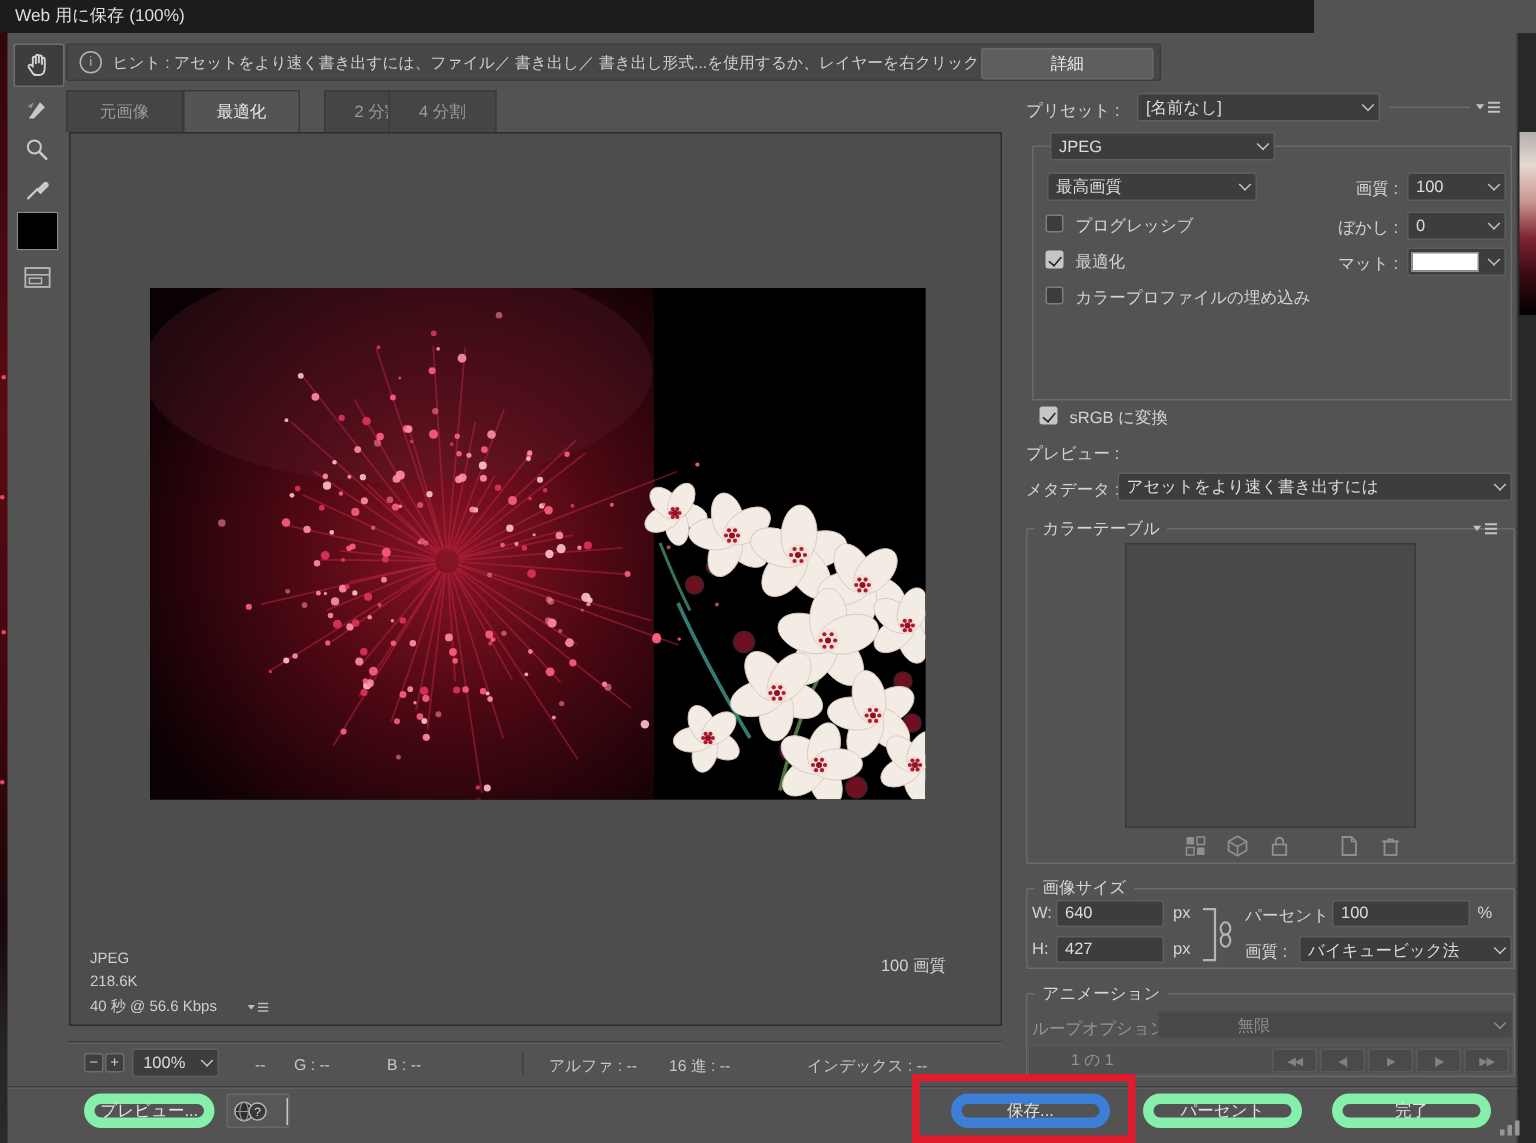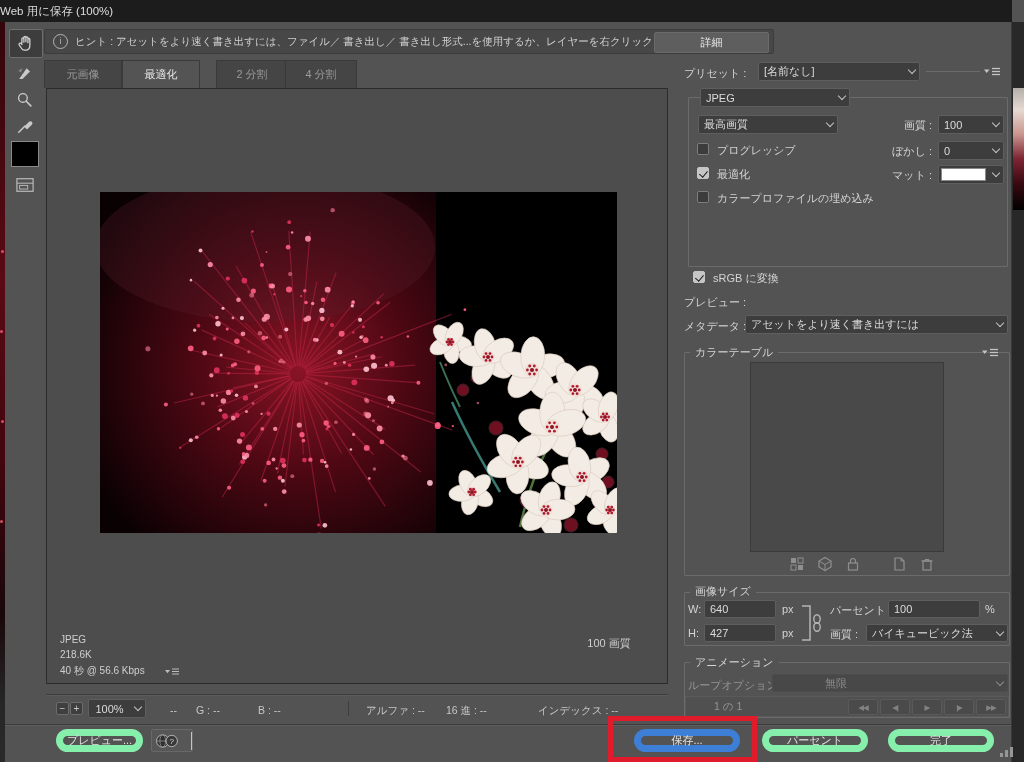--- a/index.html
+++ b/index.html
@@ -4,22 +4,22 @@
 <style>
   html,body{margin:0;padding:0;background:#1a1a1a;}
   #screen{position:relative;width:1024px;height:762px;overflow:hidden;
     background:#535353;font-family:"Liberation Sans","DejaVu Sans",sans-serif;
     -webkit-font-smoothing:antialiased;}
   .abs{position:absolute;}
   .lbl{position:absolute;font-size:11px;color:#d4d4d4;white-space:nowrap;}
   .lbl.dim{color:#949494;}
   .rlbl{position:absolute;font-size:11px;color:#d4d4d4;white-space:nowrap;text-align:right;}
   
-  #titlebar{left:0;top:0;width:1012px;height:22px;background:#1c1c1c;color:#dedede;
-    font-size:11.5px;line-height:22px;padding-left:0;box-sizing:border-box;}
+  #titlebar{left:0;top:0;width:876px;height:22px;background:#1c1c1c;color:#dedede;
+    font-size:11.5px;line-height:22px;padding-left:10px;box-sizing:border-box;}
   
   #hintbar{left:44px;top:29px;width:730px;height:25px;background:#474747;
     border:1px solid #3c3c3c;border-radius:2px;display:flex;align-items:center;box-sizing:border-box;}
   #hintbar .info{width:13px;height:13px;border:1px solid #b5b5b5;border-radius:50%;
     margin:0 7px 0 8px;color:#b5b5b5;font-size:9px;line-height:13px;text-align:center;flex:0 0 auto;}
   #hintbar .txt{font-size:10.5px;color:#cfcfcf;white-space:nowrap;overflow:hidden;}
   #btn-details{position:absolute;right:4px;top:2px;width:113px;height:19px;background:#5e5e5e;
     border:1px solid #6a6a6a;border-radius:2px;color:#ececec;font-size:11px;
     display:flex;align-items:center;justify-content:center;}
   
@@ -137,21 +137,21 @@
 
   <div class="tab" style="left:44px;width:78px;">
     <span>元画像</span>
     </div>
   <div class="tab active" style="left:122px;width:78px;">
     <span>最適化</span>
     </div>
   <div class="tab" style="left:216px;width:72px;justify-content:center;">
     <span>2 分割</span>
     </div>
-  <div class="tab" style="left:285px;width:72px;">
+  <div class="tab" style="left:259px;width:72px;">
     <span>4 分割</span>
     </div>
 
   <div class="abs" id="panel"></div>
 
   <div class="abs" id="photo">
     <svg id="photo-svg" width="517" height="341" viewBox="0 0 517 341">
       <defs>
         <radialGradient id="glow" gradientUnits="userSpaceOnUse" cx="200" cy="175" r="235">
           <stop offset="0" stop-color="#8a1425"></stop>

